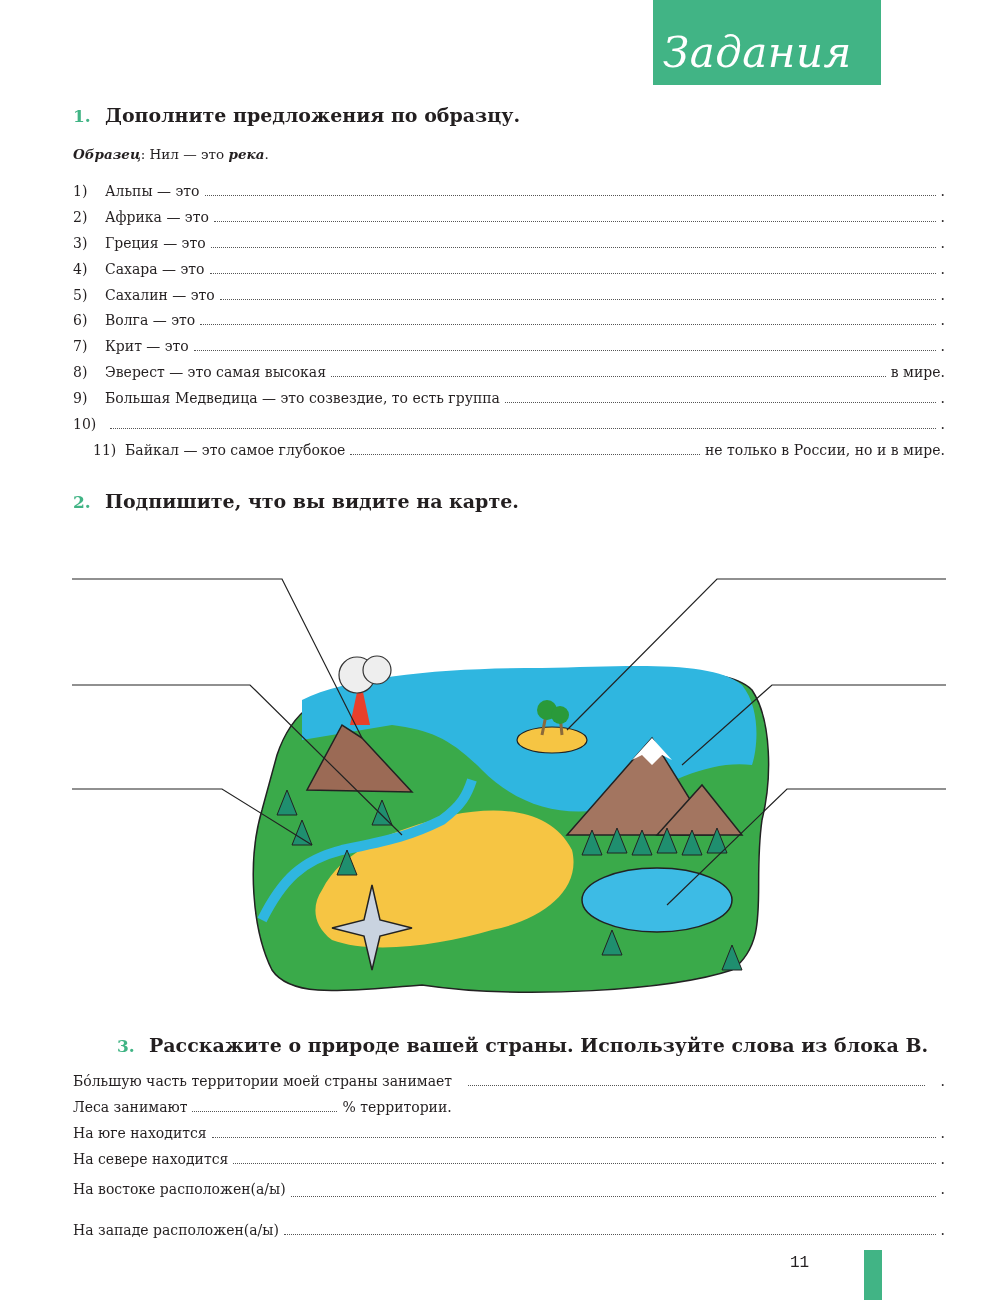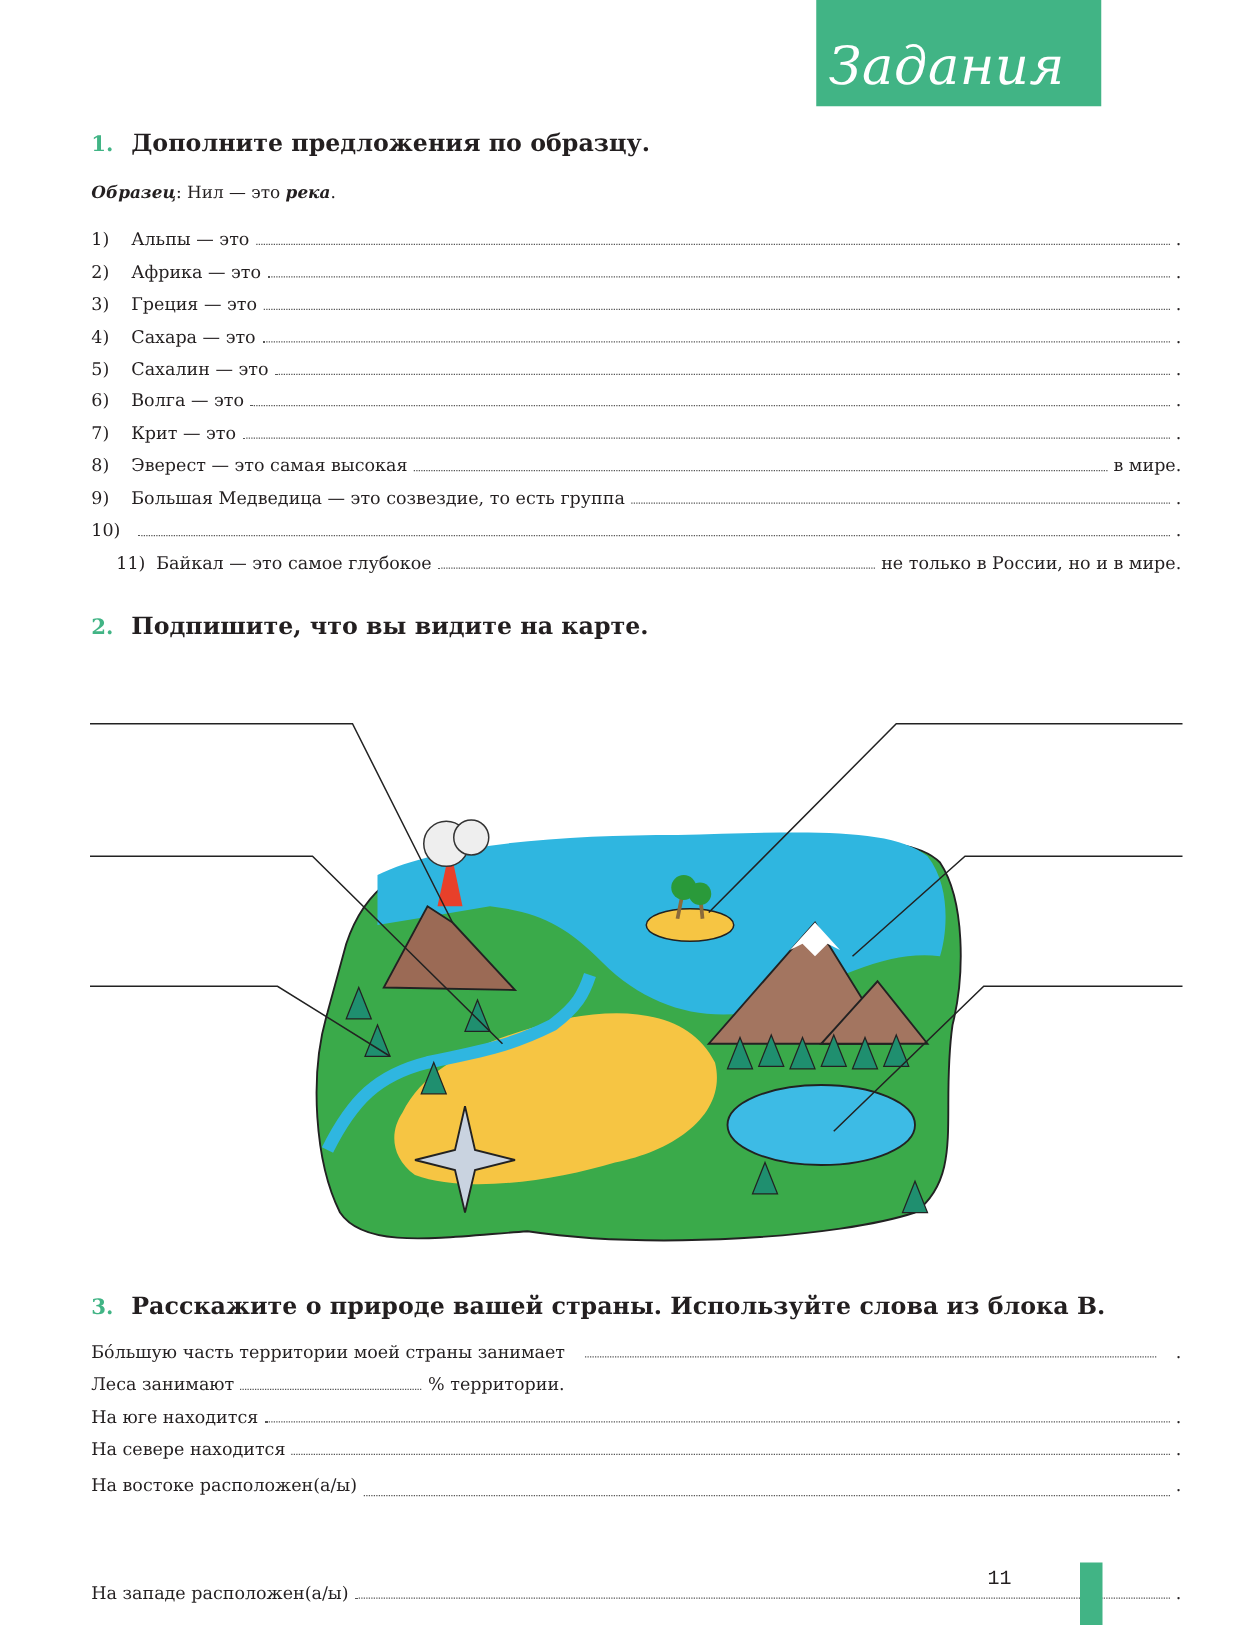--- a/index.html
+++ b/index.html
@@ -155,21 +155,21 @@
   <g stroke="#222" stroke-width="1.2" fill="none">
     <polyline points="0,19 210,19 290,178"></polyline>
     <polyline points="0,125 178,125 330,275"></polyline>
     <polyline points="0,229 150,229 240,285"></polyline>
     <polyline points="874,19 645,19 495,170"></polyline>
     <polyline points="874,125 700,125 610,205"></polyline>
     <polyline points="874,229 715,229 595,345"></polyline>
   </g>
 </svg>
 
-<div class="task-head" style="top:1034px;">
+<div class="task-head" style="top:1034px;margin-left:44px;">
   <span class="num">3.</span><span>Расскажите о природе вашей страны. Используйте слова из блока В.</span>
 </div>
 
 <div class="row nonum" style="top:1073px;gap:11px;">
     <span>Бóльшую часть территории моей страны занимает</span>
     <span class="dots"></span>
     <span class="end">.</span>
   </div>
 <div class="row nonum" style="top:1099px; right:auto; width:400px;">
     <span>Леса занимают</span>
@@ -184,20 +184,20 @@
 <div class="row nonum" style="top:1151px;">
     <span>На севере находится</span>
     <span class="dots"></span>
     <span class="end">.</span>
   </div>
 <div class="row nonum" style="top:1177px;align-items:flex-end;">
     <span>На востоке расположен(а/ы)</span>
     <span class="dots"></span>
     <span class="end">.</span>
   </div>
-<div class="row nonum" style="top:1222px;margin-top:44px;">
+<div class="row nonum" style="top:1222px;">
     <span>На западе расположен(а/ы)</span>
     <span class="dots"></span>
     <span class="end">.</span>
   </div>
 
 <div class="pagenum">11</div>
 <div class="pagebar"></div>
 
 </body></html>

